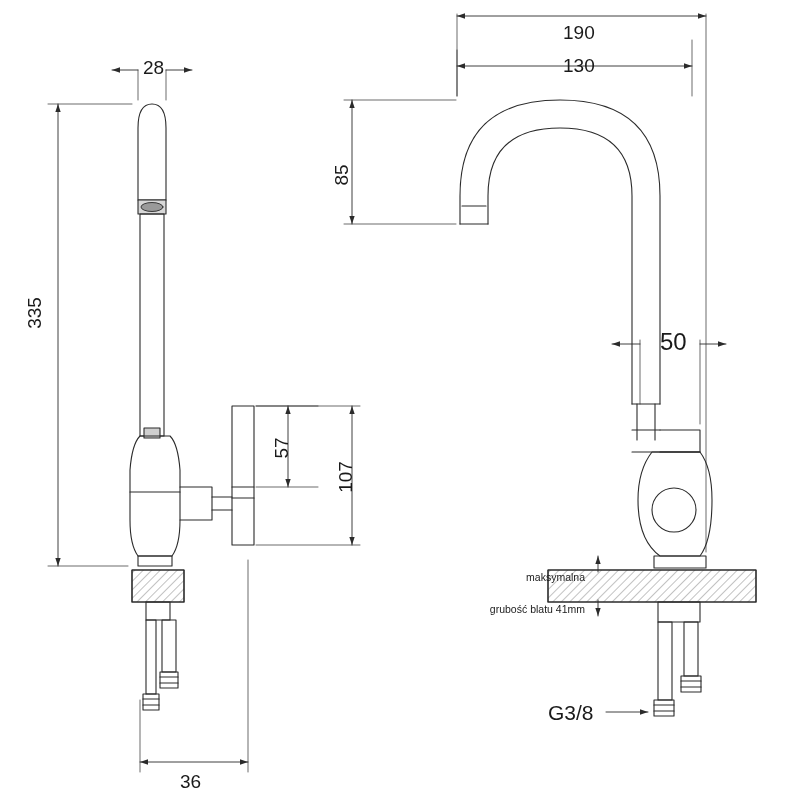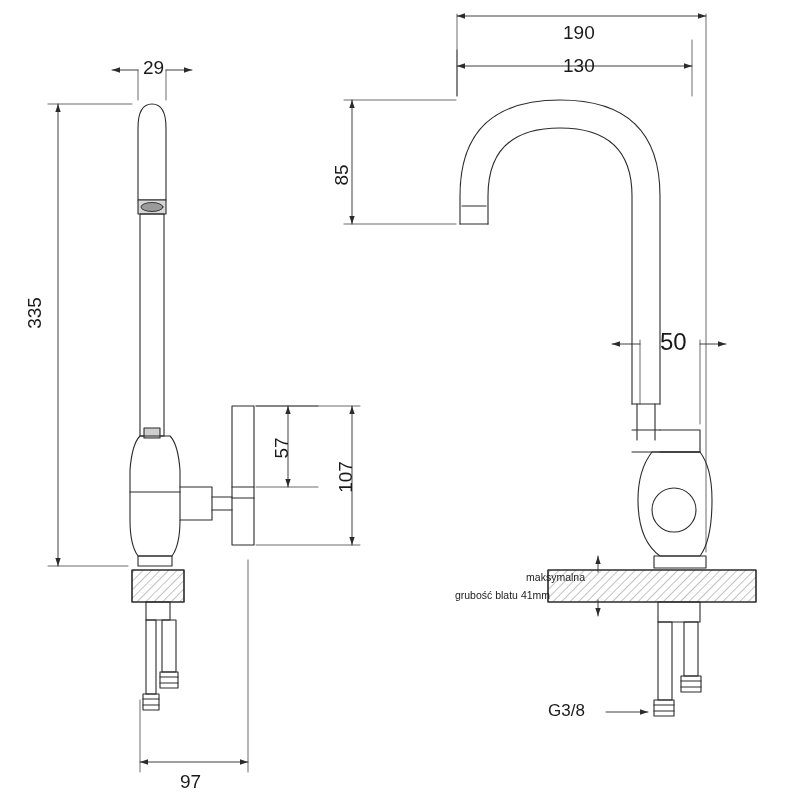--- a/index.html
+++ b/index.html
@@ -169,36 +169,36 @@
 
         <path d="M598,556 L598,572" stroke-width="0.9" marker-start="url(#arrIn)"></path>
         <path d="M598,600 L598,616" stroke-width="0.9" marker-end="url(#arrOut)"></path>
 
         <path d="M606,712 L648,712" stroke-width="0.9" marker-end="url(#arrOut)"></path>
       </g>
 
     </g>
   </svg>
 
-  <div class="dim-label" style="left:143px; top:58px; font-size:19px;">29</div>
+  <div class="dim-label" style="left:143px; top:58px; font-size:19px;">28</div>
 
   <div class="dim-label vert" style="left:25px; top:313px; font-size:19px; transform:rotate(-90deg) translate(-50%,0); transform-origin:left top;">335</div>
 
   <div class="dim-label vert" style="left:272px; top:448px; font-size:19px; transform:rotate(-90deg) translate(-50%,0); transform-origin:left top;">57</div>
 
   <div class="dim-label vert" style="left:336px; top:477px; font-size:19px; transform:rotate(-90deg) translate(-50%,0); transform-origin:left top;">107</div>
 
-  <div class="dim-label" style="left:180px; top:772px; font-size:19px;">97</div>
+  <div class="dim-label" style="left:180px; top:772px; font-size:19px;">36</div>
 
   <div class="dim-label" style="left:563px; top:6px; font-size:19px;margin-top:17px;">190</div>
 
   <div class="dim-label" style="left:563px; top:56px; font-size:19px;">130</div>
 
   <div class="dim-label vert" style="left:332px; top:175px; font-size:19px; transform:rotate(-90deg) translate(-50%,0); transform-origin:left top;">85</div>
 
   <div class="dim-label" style="left:660px; top:330px; font-size:24px;">50</div>
 
-  <div class="dim-label" style="left:548px; top:702px; font-size:17px;">G3/8</div>
+  <div class="dim-label" style="left:548px; top:702px; font-size:21px;">G3/8</div>
 
   <div class="small-note" style="left:420px; top:571px; width:165px;">maksymalna</div>
-  <div class="small-note" style="left:420px; top:589px; width:165px;text-align:center;">grubość blatu 41mm</div>
+  <div class="small-note" style="left:420px; top:603px; width:165px;">grubość blatu 41mm</div>
 
 </div>
 
 </body></html>

